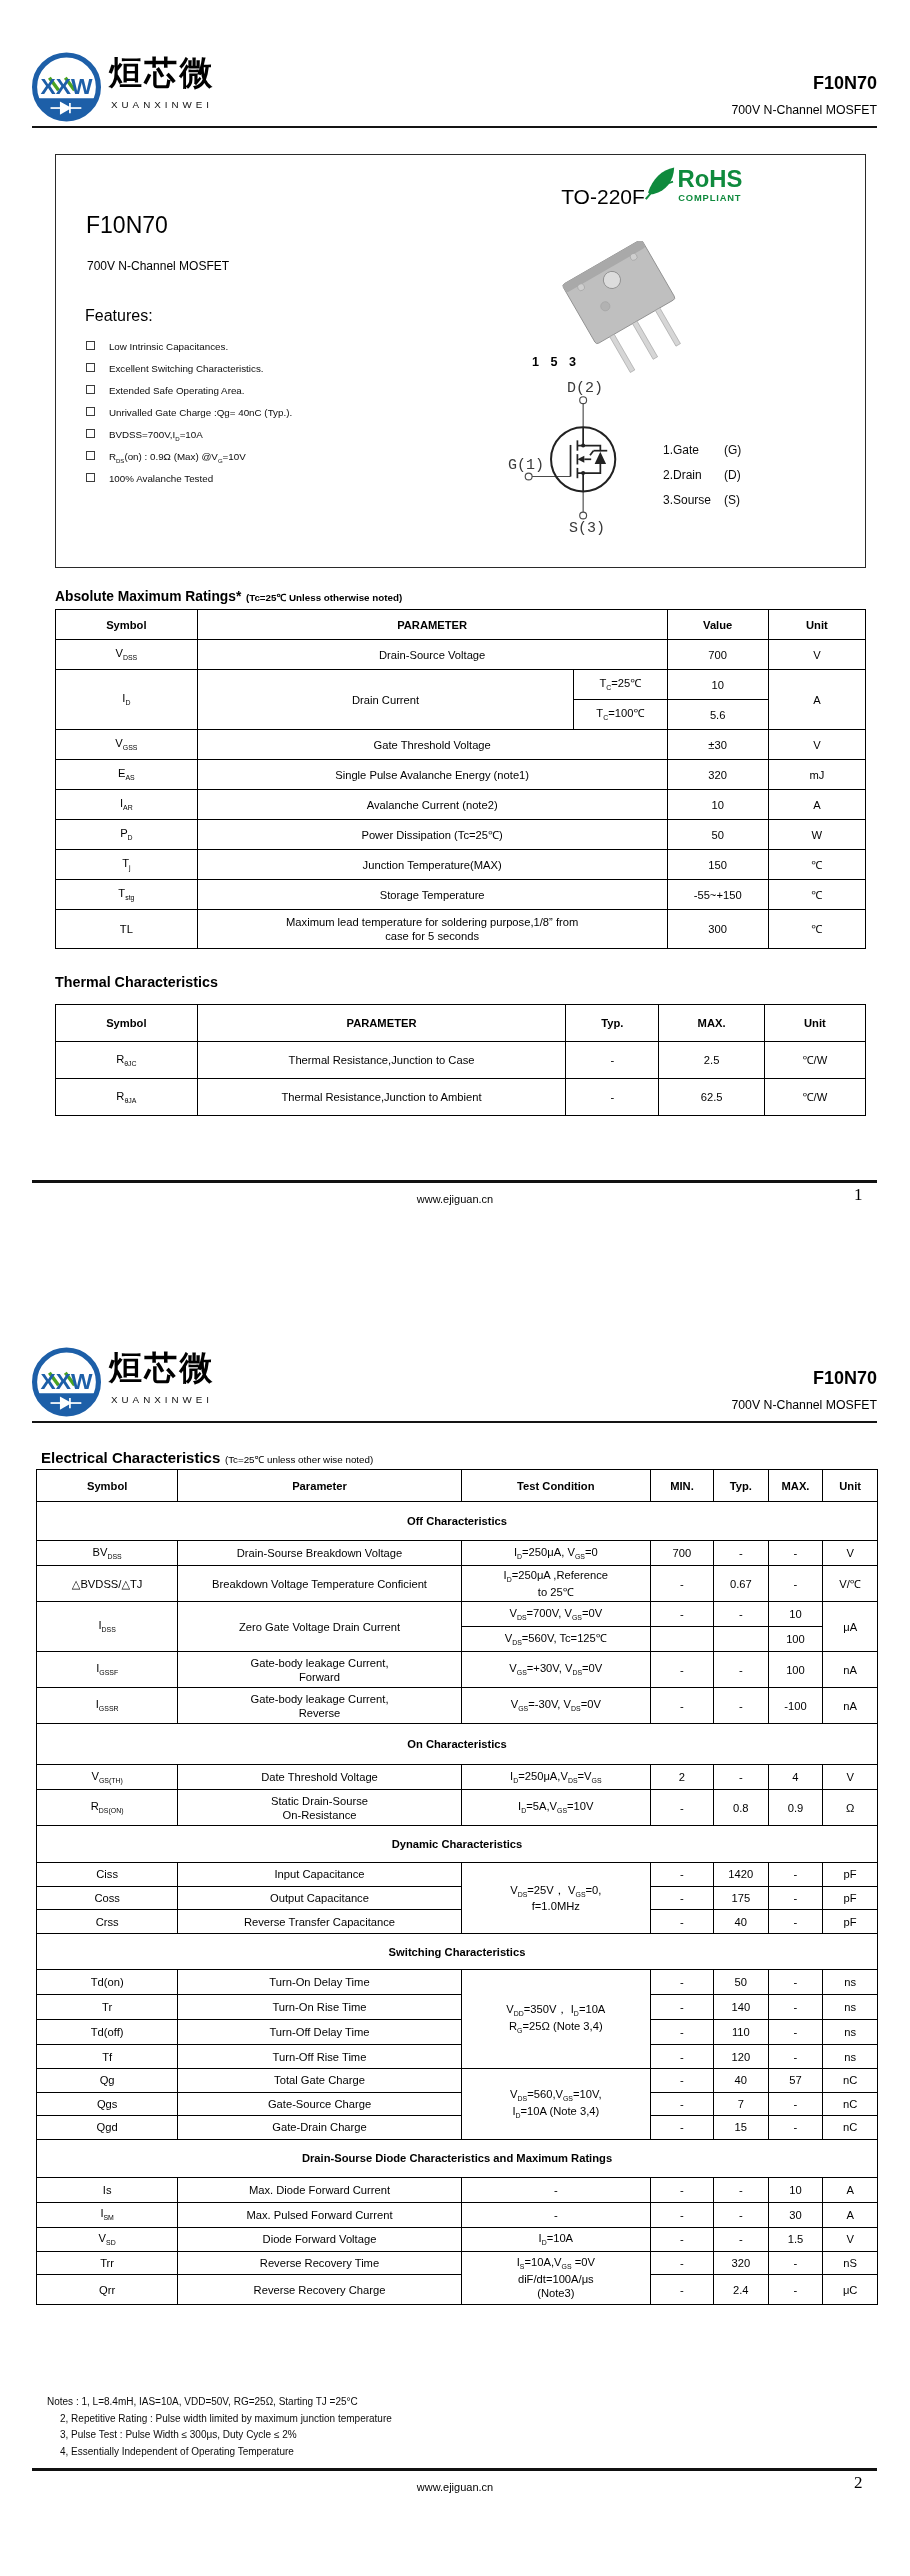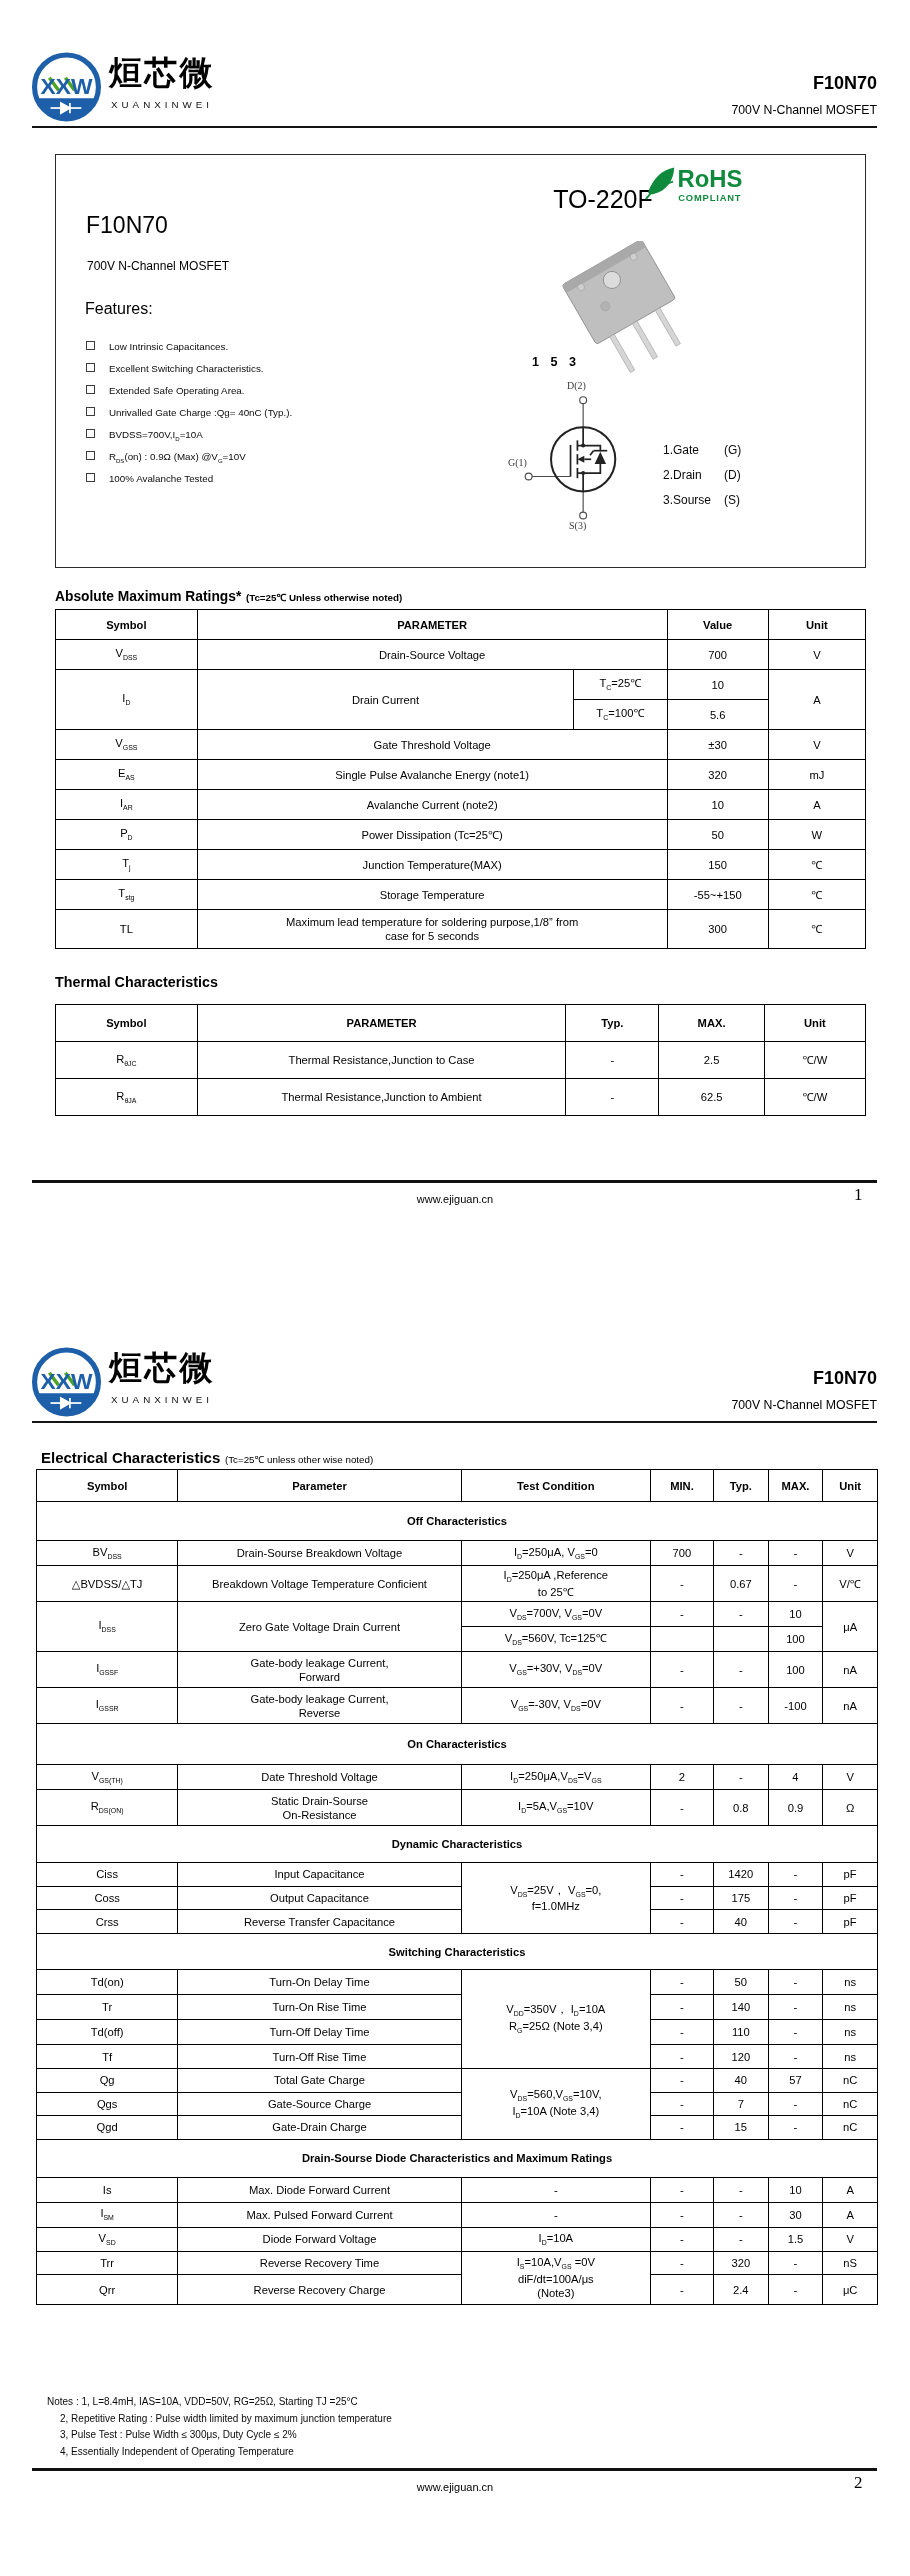--- a/index.html
+++ b/index.html
@@ -15,31 +15,31 @@
   .brand-cn{position:absolute;left:109px;top:1.1px;font-size:33px;font-weight:bold;letter-spacing:2.3px}
   .brand-en{position:absolute;left:111px;top:49px;font-size:9.8px;letter-spacing:4px;color:#111}
   .hdr-part{position:absolute;right:33px;top:23px;font-size:18px;font-weight:bold;text-align:right}
   .hdr-sub{position:absolute;right:33px;top:53px;font-size:12.3px;text-align:right}
   .hrule{position:absolute;left:32px;right:33px;top:76px;height:1.7px;background:#141414}
 
   
   .prod-box{position:absolute;left:55px;top:154px;width:811px;height:414px;border:1.1px solid #2a2a2a}
   .pb-part{position:absolute;left:86px;top:212px;font-size:23px}
   .pb-sub{position:absolute;left:87px;top:259px;font-size:12px}
-  .pb-feat-title{position:absolute;left:85px;top:300px;font-size:16px}
+  .pb-feat-title{position:absolute;left:85px;top:307px;font-size:16px}
   #features{position:absolute;left:86px;top:341px}
   .feat{display:flex;height:22px}
   .fbox{width:8.6px;height:8.6px;border:1.1px solid #3c3c3c;margin-right:14.3px;flex:none}
   .ftxt{font-size:9.8px;color:#0b0b0b}
-  .pkg-name{position:absolute;left:534px;top:185px;width:138px;text-align:center;font-size:25px}
+  .pkg-name{position:absolute;left:534px;top:185px;width:138px;text-align:center;font-size:21px}
   .rohs-svg{position:absolute;left:644px;top:164px}
   .pkg-svg{position:absolute;left:531px;top:241px}
   .pin-nums{position:absolute;left:532px;top:355px;font-size:12.6px;font-weight:bold;letter-spacing:4px}
   .mos-svg{position:absolute;left:513px;top:383px}
-  .lbl{position:absolute;font-size:10px;color:#3a3a3a;font-family:Liberation Serif, serif}
+  .lbl{position:absolute;font-size:15px;color:#3a3a3a;font-family:Liberation Mono, monospace}
   #lbl-d{left:567px;top:380px}
   #lbl-g{left:508px;top:457px}
   #lbl-s{left:569px;top:520px}
   #pin-legend{position:absolute;left:663px;top:443px}
   .plrow{height:25px;font-size:12px;display:flex;color:#0b0b0b}
   .pln{width:61px}
 
   
   .sec-title{position:absolute;font-weight:bold}
   #amr-title{left:55px;top:589px;font-size:13.8px}

